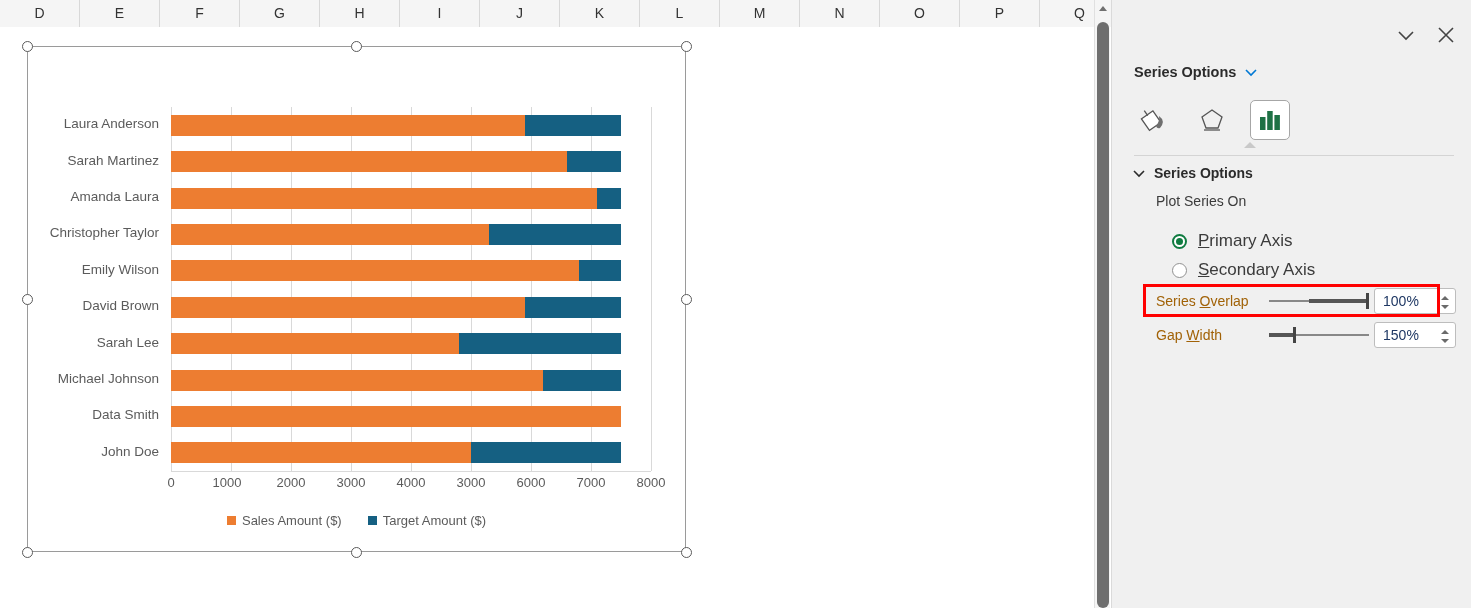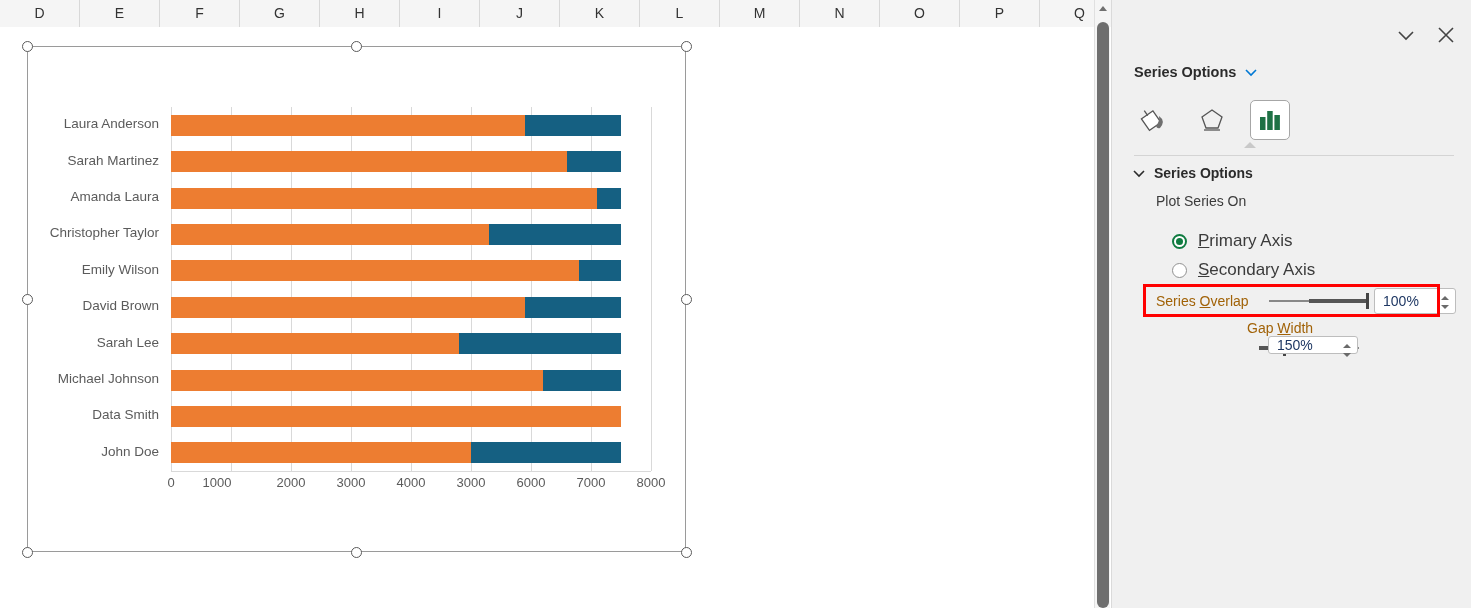--- a/index.html
+++ b/index.html
@@ -372,30 +372,40 @@
           <div class="bar-seg seg-sales" style="left: 0px; width: 450px;"></div>
         </div>
         <div class="catrow" style="top: 335.3px; height: 21px;">
           <div class="bar-seg seg-sales" style="left: 0px; width: 300px;"></div>
           <div class="bar-seg seg-target" style="left: 300px; width: 150px;"></div>
         </div>
       </div>
 
     <div id="xaxis-labels">
         <div class="xtick" style="left: 0px;">0</div>
-        <div class="xtick" style="left: 46px;">1000</div>
+        <div class="xtick" style="left: 56px;">1000</div>
         <div class="xtick" style="left: 120px;">2000</div>
         <div class="xtick" style="left: 180px;">3000</div>
         <div class="xtick" style="left: 240px;">4000</div>
         <div class="xtick" style="left: 300px;">3000</div>
         <div class="xtick" style="left: 360px;">6000</div>
         <div class="xtick" style="left: 420px;">7000</div>
         <div class="xtick" style="left: 480px;">8000</div>
       </div>
 
+    <div id="legend">
+        <div class="legend-item">
+          <span class="legend-swatch" style="background: rgb(237, 125, 49);"></span>
+          <span class="legend-text">Sales Amount ($)</span>
+        </div>
+        <div class="legend-item">
+          <span class="legend-swatch" style="background: rgb(21, 96, 130);"></span>
+          <span class="legend-text">Target Amount ($)</span>
+        </div>
+      </div>
   </div>
 
   <div class="handle" style="left:22px;  top:41px;"></div>
   <div class="handle" style="left:351px; top:41px;"></div>
   <div class="handle" style="left:681px; top:41px;"></div>
   <div class="handle" style="left:22px;  top:294px;"></div>
   <div class="handle" style="left:681px; top:294px;"></div>
   <div class="handle" style="left:22px;  top:547px;"></div>
   <div class="handle" style="left:351px; top:547px;"></div>
   <div class="handle" style="left:681px; top:547px;"></div>
@@ -485,21 +495,21 @@
     </div>
     <div class="spin">
       <span class="val">100%</span>
       <span class="arrows">
         <span class="up"></span>
         <span class="dn"></span>
       </span>
     </div>
   </div>
 
-  <div class="ctrl-row" style="top:320px;flex-direction:column;">
+  <div class="ctrl-row" style="top:320px;">
     <span class="ctrl-label">Gap <span class="u">W</span>idth</span>
     <div class="slider">
       <div class="track-thin"></div>
       <div class="track-thick" style="left:0px; width:24px;"></div>
       <div class="knob" style="left:24px;"></div>
     </div>
     <div class="spin">
       <span class="val">150%</span>
       <span class="arrows">
         <span class="up"></span>

